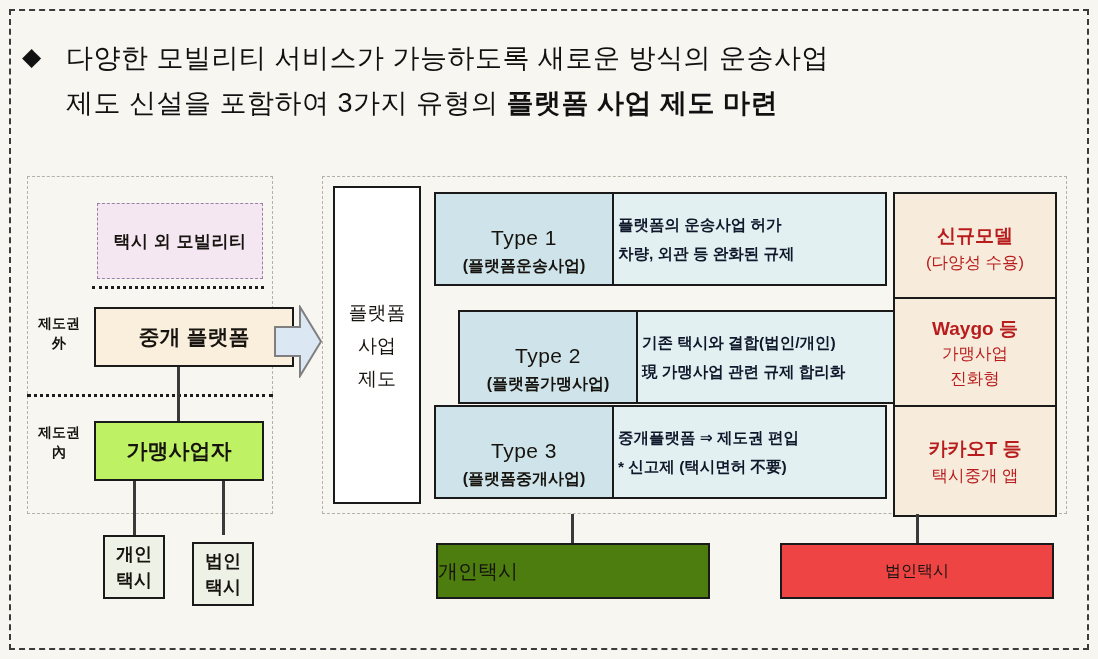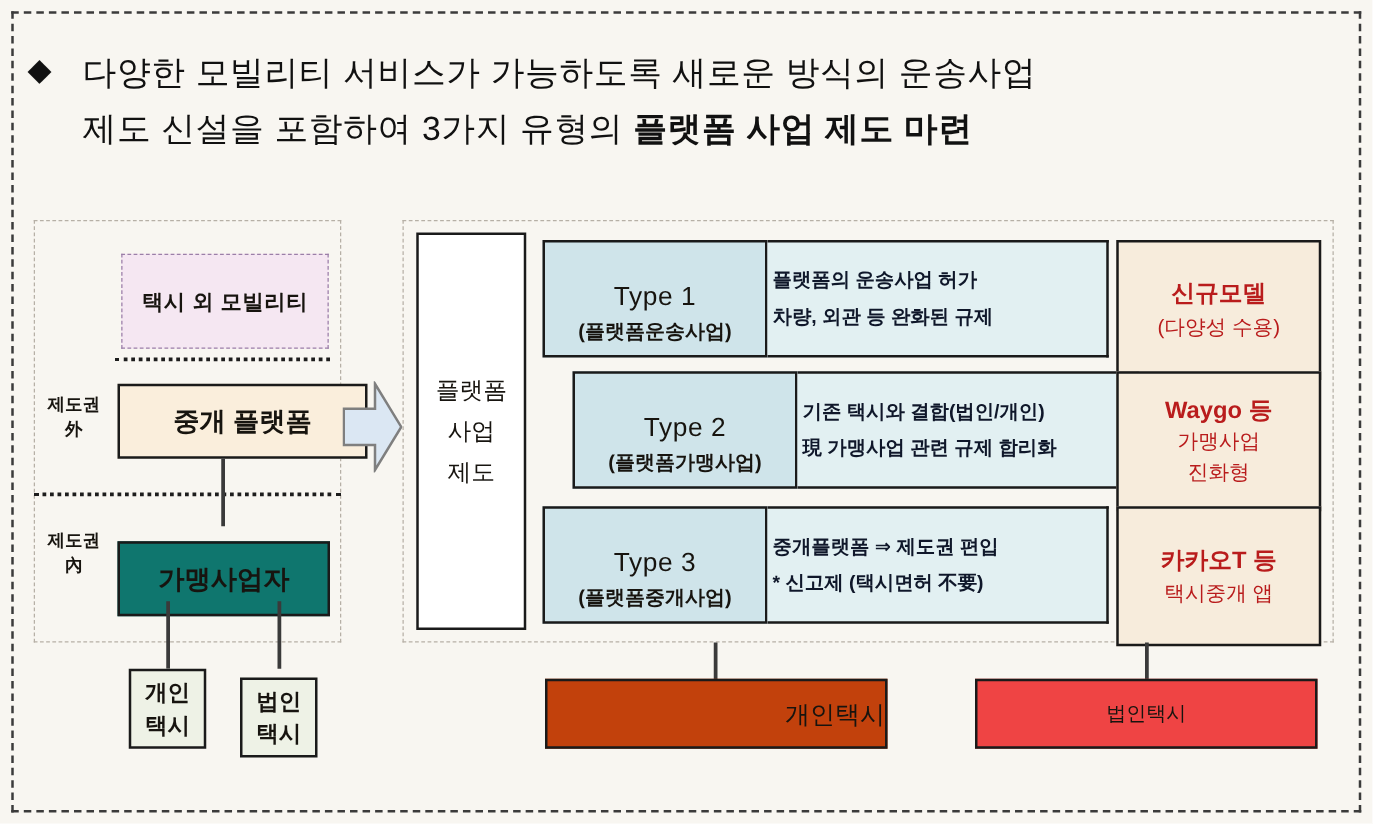--- a/index.html
+++ b/index.html
@@ -139,28 +139,27 @@
   }
 
   #box-franchise {
     position: absolute;
     left: 94px;
     top: 421px;
     width: 170px;
     height: 60px;
     box-sizing: border-box;
     border: 2px solid #1a1a1a;
-    background: #0f766e;
+    background: #bef264;
     display: flex;
     align-items: center;
     justify-content: center;
     font-size: 21px;
     font-weight: 700;
     color: #17140f;
-    margin-top: 12px;
   }
 
   
   .vline { position: absolute; background: #3a3a3a; width: 3px; }
 
   #vline-broker-franchise { left: 177px; top: 367px; height: 54px; }
   #vline-personal { left: 133px; top: 481px; height: 54px; }
   #vline-corporate { left: 222px; top: 481px; height: 54px; }
 
   #box-personal-taxi {
@@ -241,21 +240,21 @@
   }
 
   
   .type-row {
     position: absolute;
     left: 434px;
     height: 94px;
     display: flex;
   }
   #type-row-0 { top: 192px; }
-  #type-row-1 { top: 297px; padding-left: 24px; }
+  #type-row-1 { top: 310px; padding-left: 24px; }
   #type-row-2 { top: 405px; }
 
   .type-cell {
     width: 180px;
     box-sizing: border-box;
     border: 2px solid #1a1a1a;
     background: #cfe4ea;
     display: flex;
     flex-direction: column;
     align-items: center;
@@ -331,24 +330,24 @@
   #vline-bottom-corporate { left: 916px; top: 514px; height: 30px; }
 
   #box-bottom-personal {
     position: absolute;
     left: 436px;
     top: 543px;
     width: 274px;
     height: 56px;
     box-sizing: border-box;
     border: 2px solid #1a1a1a;
-    background: #c2410c;
-    display: flex;
-    align-items: center;
-    justify-content: flex-end;
+    background: #4d7c0f;
+    display: flex;
+    align-items: center;
+    justify-content: flex-start;
     font-size: 20px;
     font-weight: 500;
     color: #17140f;
   }
   #box-bottom-corporate {
     position: absolute;
     left: 780px;
     top: 543px;
     width: 274px;
     height: 56px;

